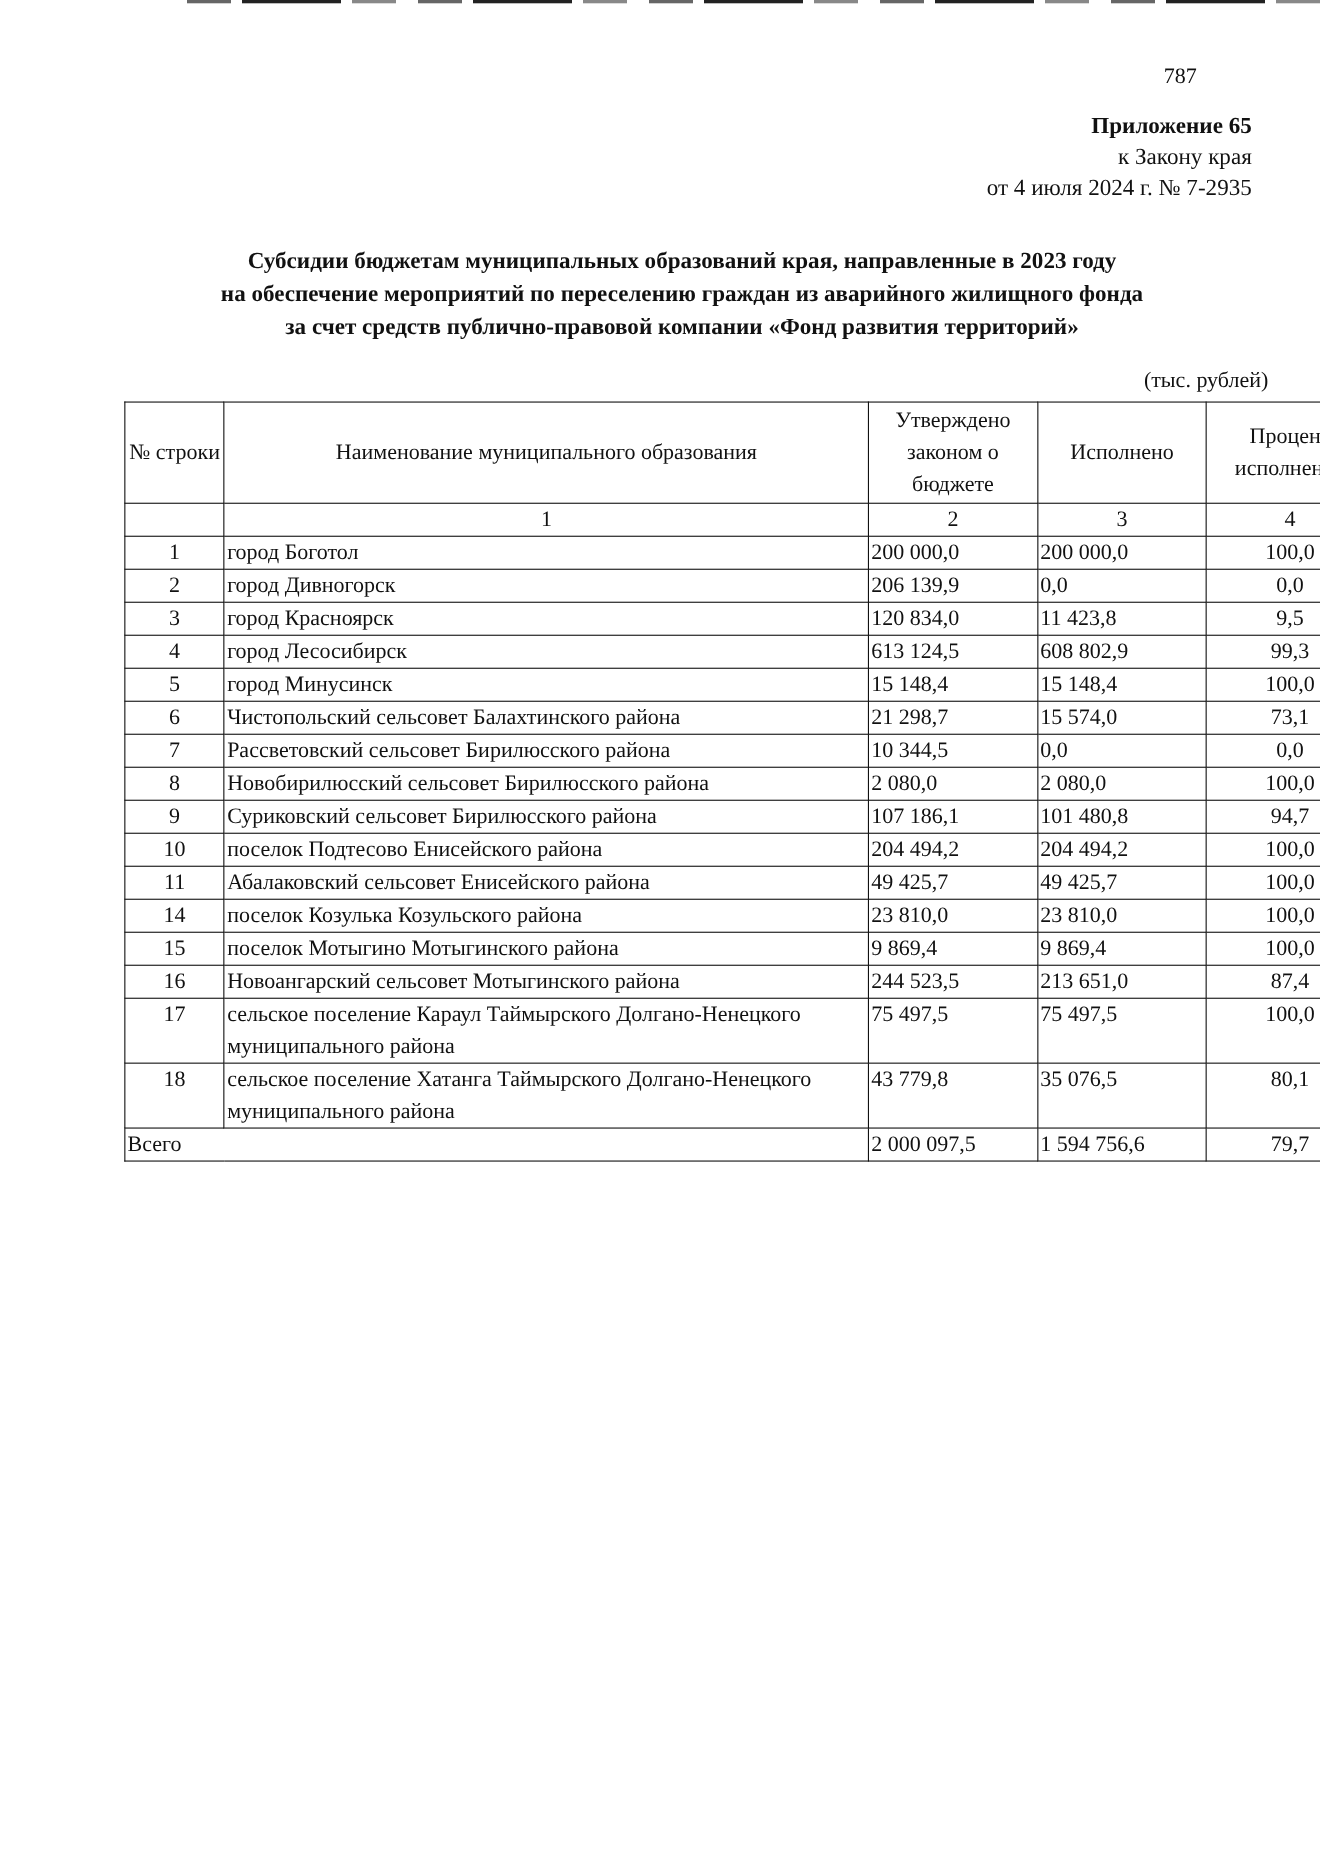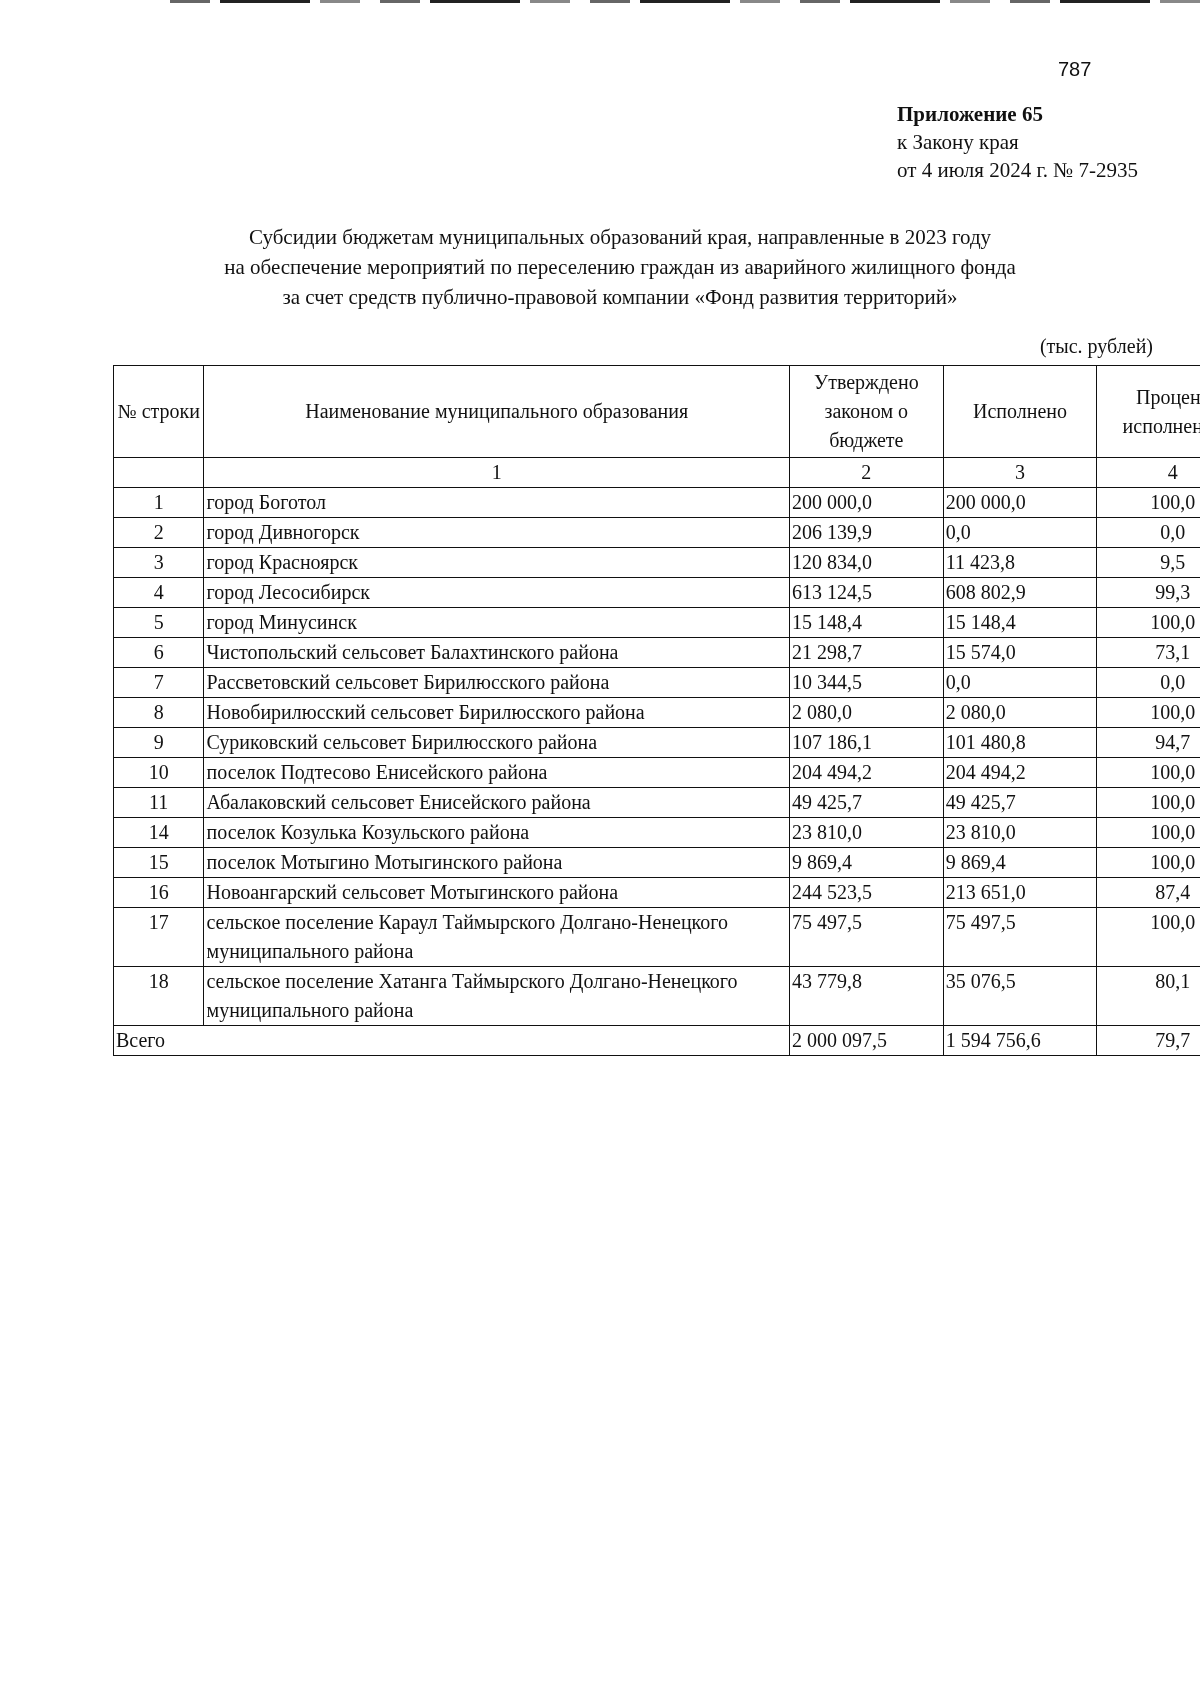--- a/index.html
+++ b/index.html
@@ -7,30 +7,30 @@
     width: 1200px; height: 1702px; position: relative; overflow: hidden;
     font-family: "Liberation Serif", "DejaVu Serif", serif;
     color: #111111;
   }
   .scan-edge {
     position: absolute; top: 0; left: 170px; width: 1030px; height: 3px;
     background: repeating-linear-gradient(90deg, #666 0 40px, transparent 40px 50px, #222 50px 140px, transparent 140px 150px, #888 150px 190px, transparent 190px 210px);
   }
   .page-number {
     position: absolute; top: 58px; left: 1058px; font-size: 20px;
-    font-family: Liberation Sans, sans-serif;
+    font-family: Liberation Serif, serif;
   }
   .appendix {
-    position: absolute; right: 62px; top: 100px; text-align: left;
+    position: absolute; right: 62px; top: 100px; text-align: right;
     font-size: 21px; line-height: 28px;
   }
   .appendix .bold { font-weight: bold; }
   .title {
     position: absolute; left: 100px; width: 1040px; top: 222px;
-    text-align: center; font-weight: normal; font-size: 21px; line-height: 30px;
+    text-align: center; font-weight: bold; font-size: 21px; line-height: 30px;
   }
   .units {
     position: absolute; right: 47px; top: 335px; font-size: 20px;
   }
   table.data {
     position: absolute; left: 113px; top: 365px; width: 1136px;
     border-collapse: collapse; font-size: 20px;
   }
   table.data td, table.data th {
     border: 1.5px solid #111;

